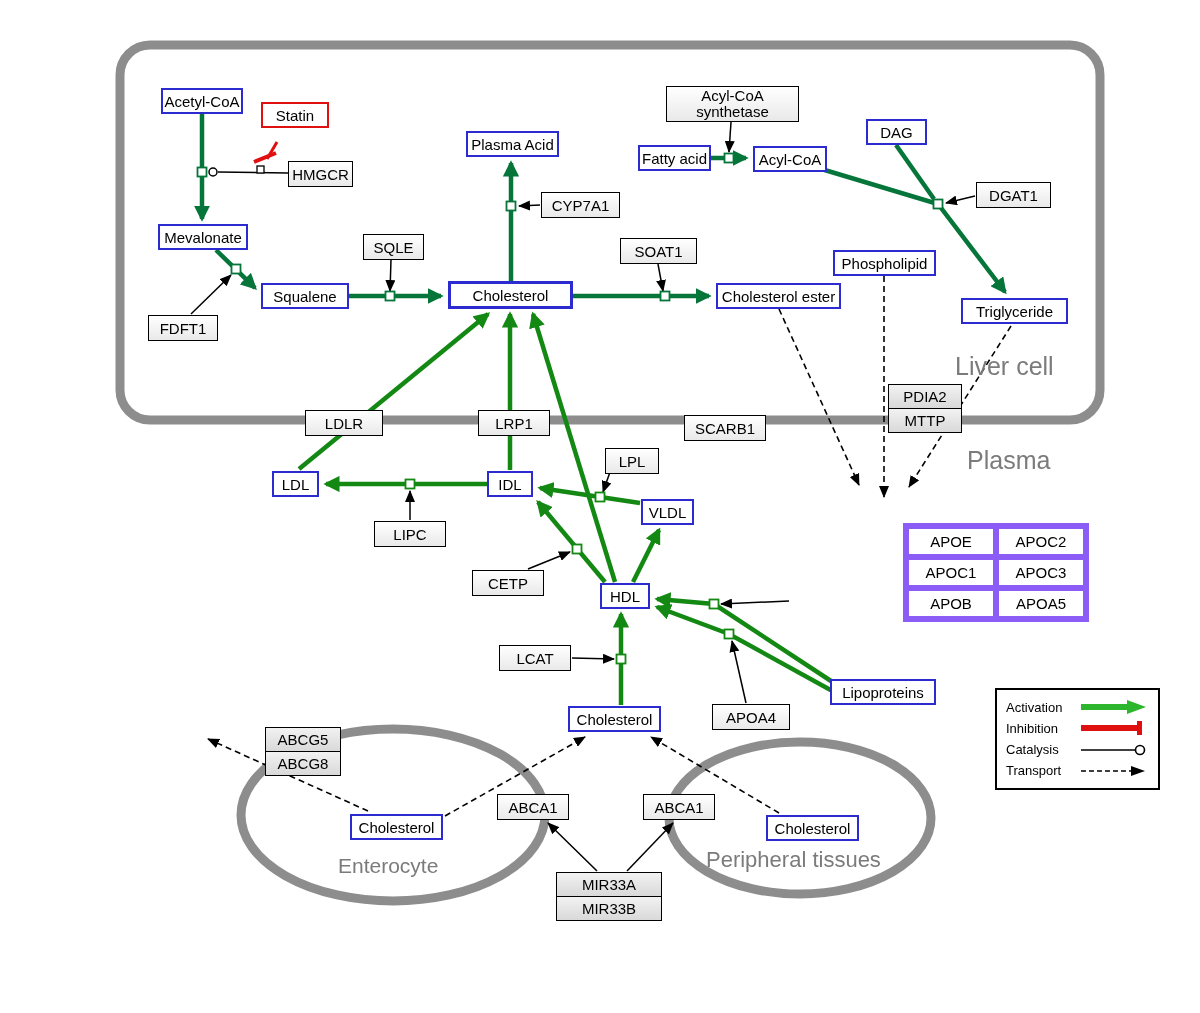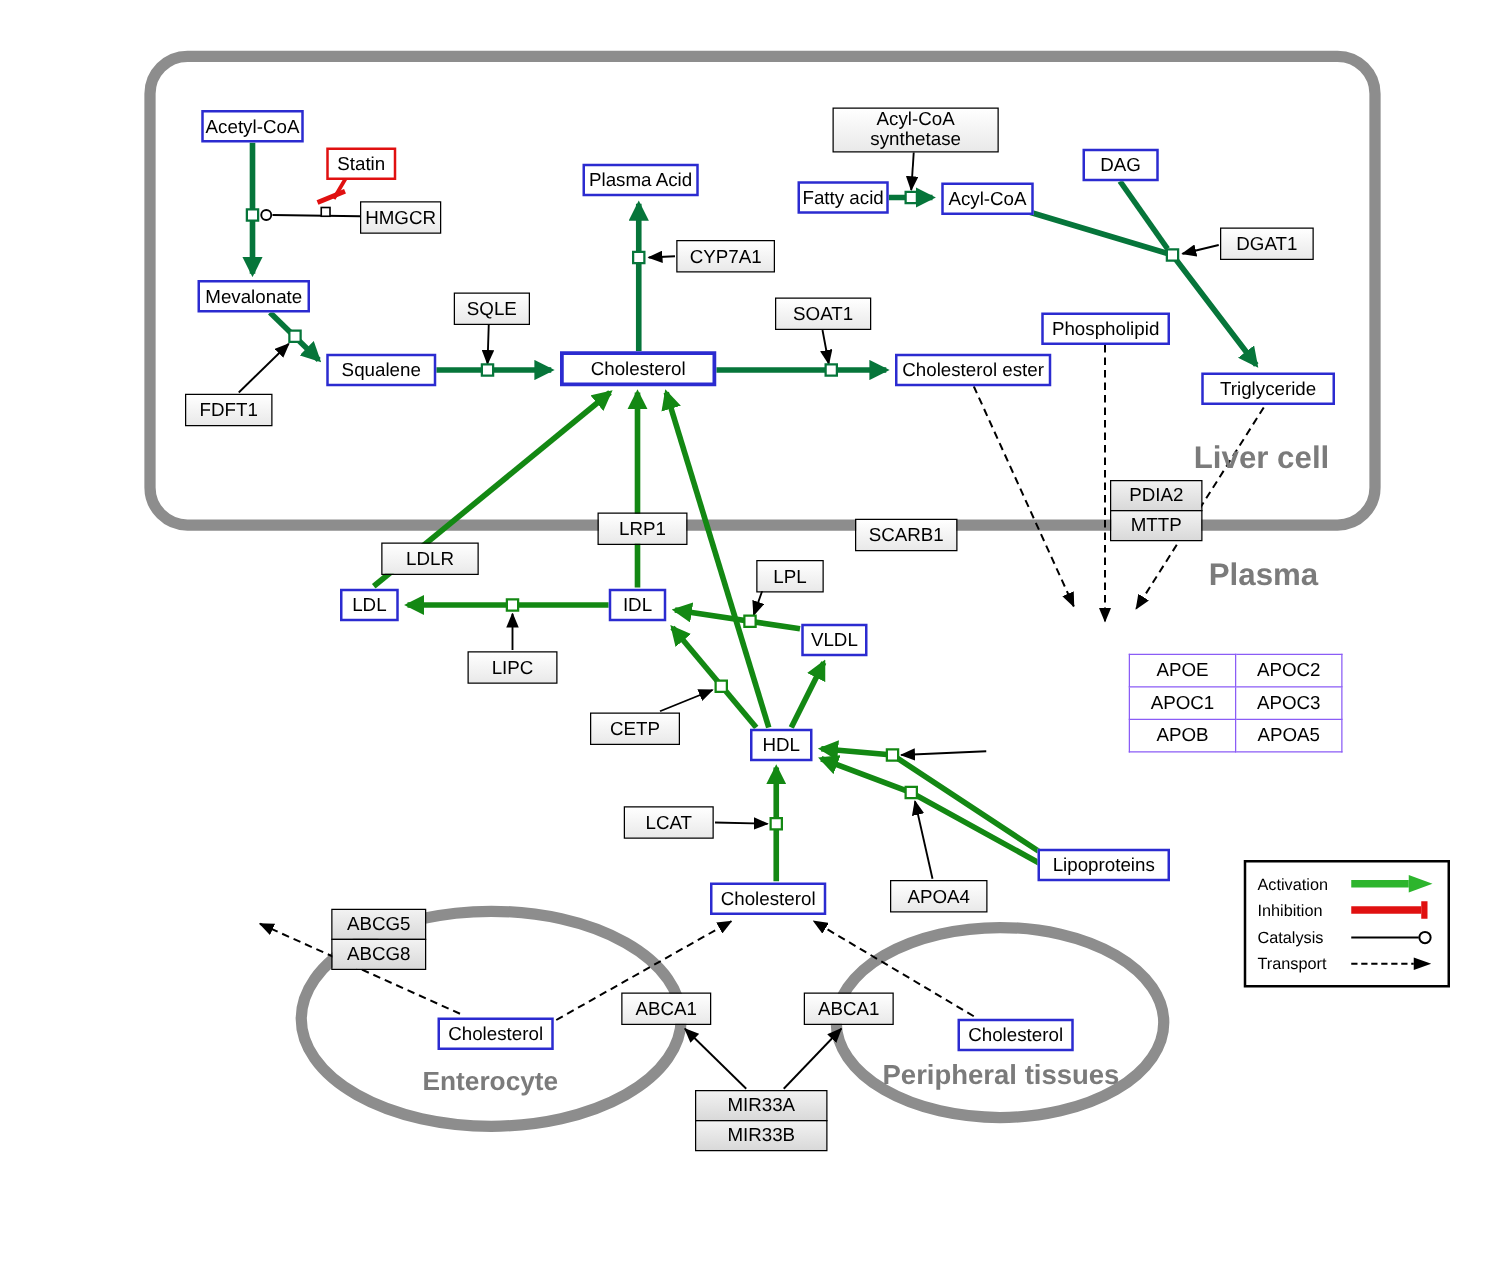--- a/index.html
+++ b/index.html
@@ -10,22 +10,22 @@
   .metab{border:2px solid #2b2bd0;}
   .metab.thick{border-width:3px;height:28px;}
   .gene{border:1px solid #000;background:linear-gradient(180deg,#ffffff 0%,#e9e9e9 100%);}
   .gene.tall{height:36px;white-space:normal;text-align:center;line-height:16px;padding:0 3px;}
   .inhib{border:2px solid #e01010;}
   .stack{position:absolute;display:flex;flex-direction:column;z-index:3;}
   .stack .cell{box-sizing:border-box;height:25px;margin-top:-1px;border:1px solid #000;display:flex;align-items:center;
         justify-content:center;font-size:15px;background:linear-gradient(180deg,#f2f2f2,#d9d9d9);}
   .stack .cell:first-child{margin-top:0;}
   .apo-table{position:absolute;border-collapse:collapse;z-index:3;}
-  .apo-table td{border:1px solid #8b5cf6;width:82px;height:23px;text-align:center;font-size:15px;background:#fff;}
-  .region-label{position:absolute;font-weight:bold;color:#7b7b7b;z-index:2;}
+  .apo-table td{border:6px solid #8b5cf6;width:82px;height:23px;text-align:center;font-size:15px;background:#fff;}
+  .region-label{position:absolute;font-weight:normal;color:#7b7b7b;z-index:2;}
   .legend{position:absolute;left:995px;top:688px;width:165px;height:102px;border:2px solid #000;background:#fff;
         box-sizing:border-box;padding:7px 9px;display:flex;flex-direction:column;justify-content:space-between;z-index:3;}
   .legend-row{display:flex;align-items:center;justify-content:space-between;height:20px;}
   .legend-row .lab{font-size:13px;color:#000;}
 </style>
 </head>
 <body>
 
 <div id="canvas">
 
@@ -122,40 +122,40 @@
       <rect x="724.5" y="629.5" width="9" height="9" stroke="#138813"></rect>
     </g>
   </svg>
 
   <div class="region-label" style="left:955px;top:352px;font-size:25px;">Liver cell</div>
   <div class="region-label" style="left:967px;top:446px;font-size:25px;">Plasma</div>
   <div class="region-label" style="left:338px;top:854px;font-size:21px;">Enterocyte</div>
   <div class="region-label" style="left:706px;top:847px;font-size:22px;">Peripheral tissues</div>
 
   <div class="node metab" style="left:161px;top:88px;width:82px;">Acetyl-CoA</div>
-  <div class="node inhib" style="left:261px;top:118px;width:56px;">Statin</div>
+  <div class="node inhib" style="left:261px;top:102px;width:68px;">Statin</div>
   <div class="node gene" style="left:288px;top:161px;width:65px;">HMGCR</div>
   <div class="node metab" style="left:158px;top:224px;width:90px;">Mevalonate</div>
   <div class="node gene" style="left:148px;top:315px;width:70px;">FDFT1</div>
   <div class="node metab" style="left:261px;top:283px;width:88px;">Squalene</div>
   <div class="node gene" style="left:363px;top:234px;width:61px;">SQLE</div>
   <div class="node metab thick" style="left:448px;top:281px;width:125px;">Cholesterol</div>
   <div class="node metab" style="left:466px;top:131px;width:93px;">Plasma Acid</div>
   <div class="node gene" style="left:541px;top:192px;width:79px;">CYP7A1</div>
   <div class="node gene" style="left:620px;top:238px;width:77px;">SOAT1</div>
   <div class="node metab" style="left:716px;top:283px;width:125px;">Cholesterol ester</div>
   <div class="node gene tall" style="left:666px;top:86px;width:133px;">Acyl-CoA synthetase</div>
   <div class="node metab" style="left:638px;top:145px;width:73px;">Fatty acid</div>
   <div class="node metab" style="left:753px;top:146px;width:74px;">Acyl-CoA</div>
   <div class="node metab" style="left:866px;top:119px;width:61px;">DAG</div>
   <div class="node gene" style="left:976px;top:182px;width:75px;">DGAT1</div>
   <div class="node metab" style="left:833px;top:250px;width:103px;">Phospholipid</div>
   <div class="node metab" style="left:961px;top:298px;width:107px;">Triglyceride</div>
 
-  <div class="node gene" style="left:305px;top:410px;width:78px;margin-top:24px;">LDLR</div>
+  <div class="node gene" style="left:305px;top:410px;width:78px;">LDLR</div>
   <div class="node gene" style="left:478px;top:410px;width:72px;">LRP1</div>
   <div class="node gene" style="left:684px;top:415px;width:82px;">SCARB1</div>
   <div class="stack" style="left:848px;top:384px;width:74px;padding-left:40px;">
     <div class="cell">PDIA2</div>
     <div class="cell">MTTP</div>
   </div>
 
   <div class="node metab" style="left:272px;top:471px;width:47px;">LDL</div>
   <div class="node metab" style="left:487px;top:471px;width:46px;">IDL</div>
   <div class="node metab" style="left:641px;top:499px;width:53px;">VLDL</div>

